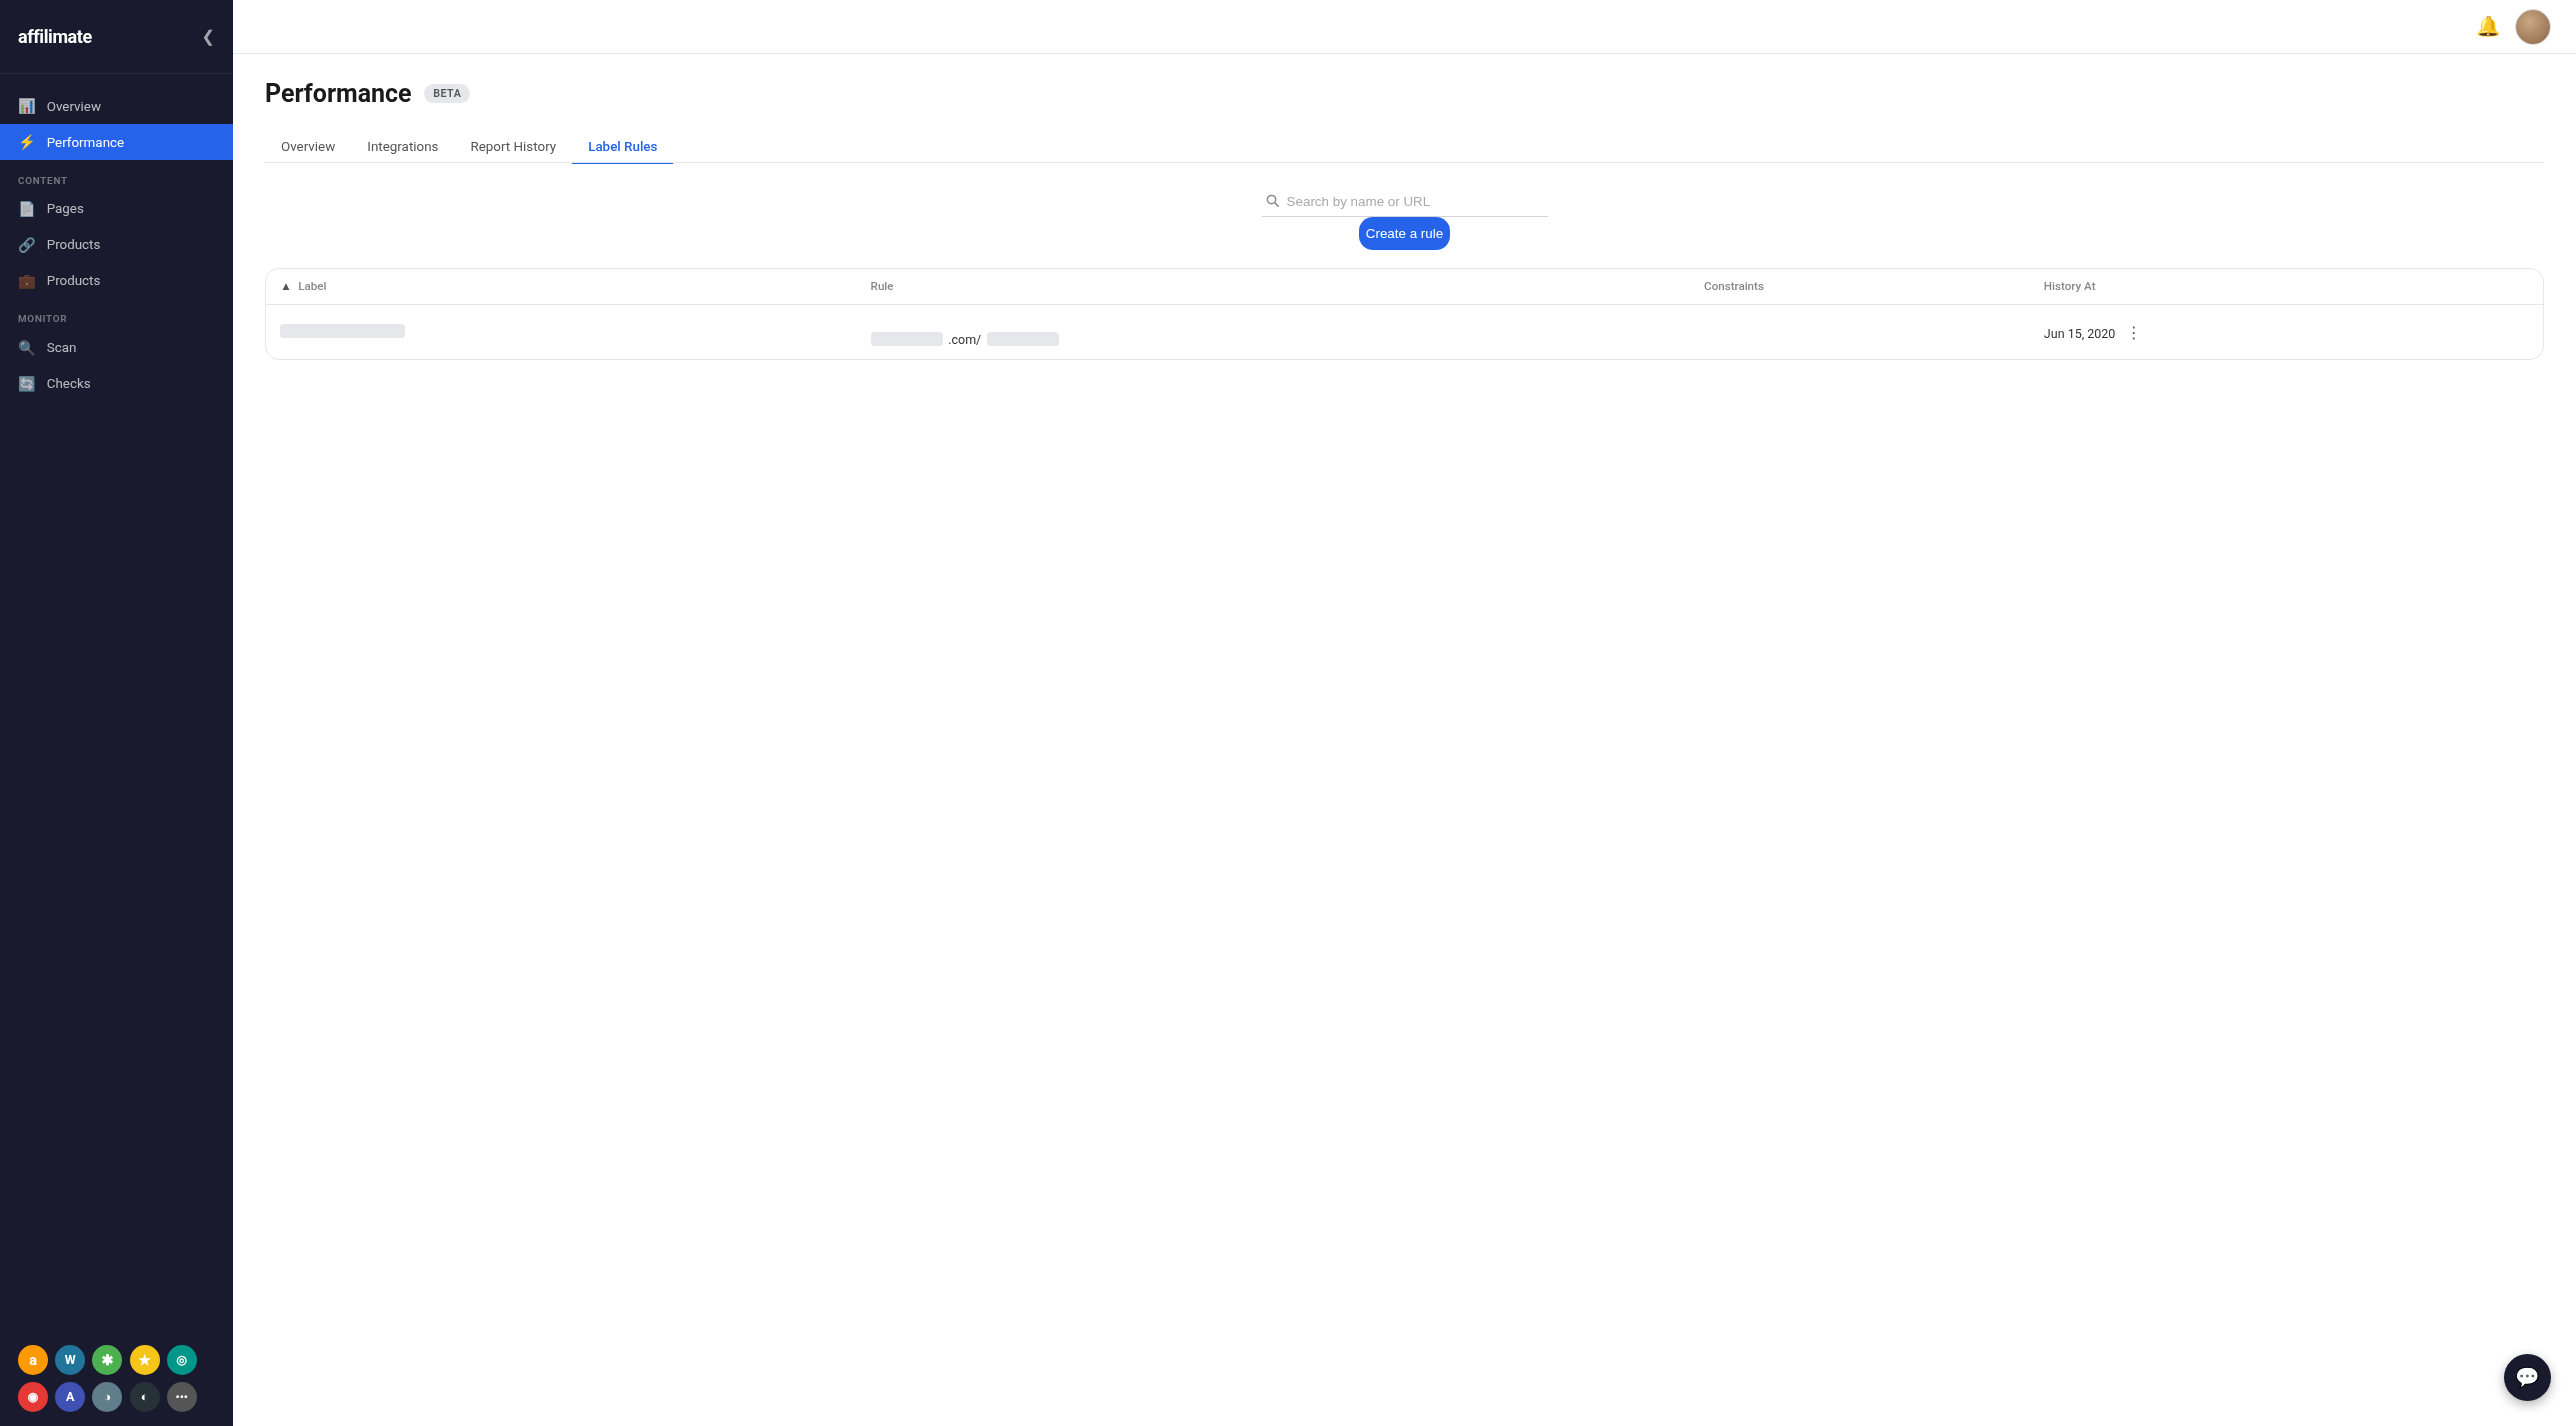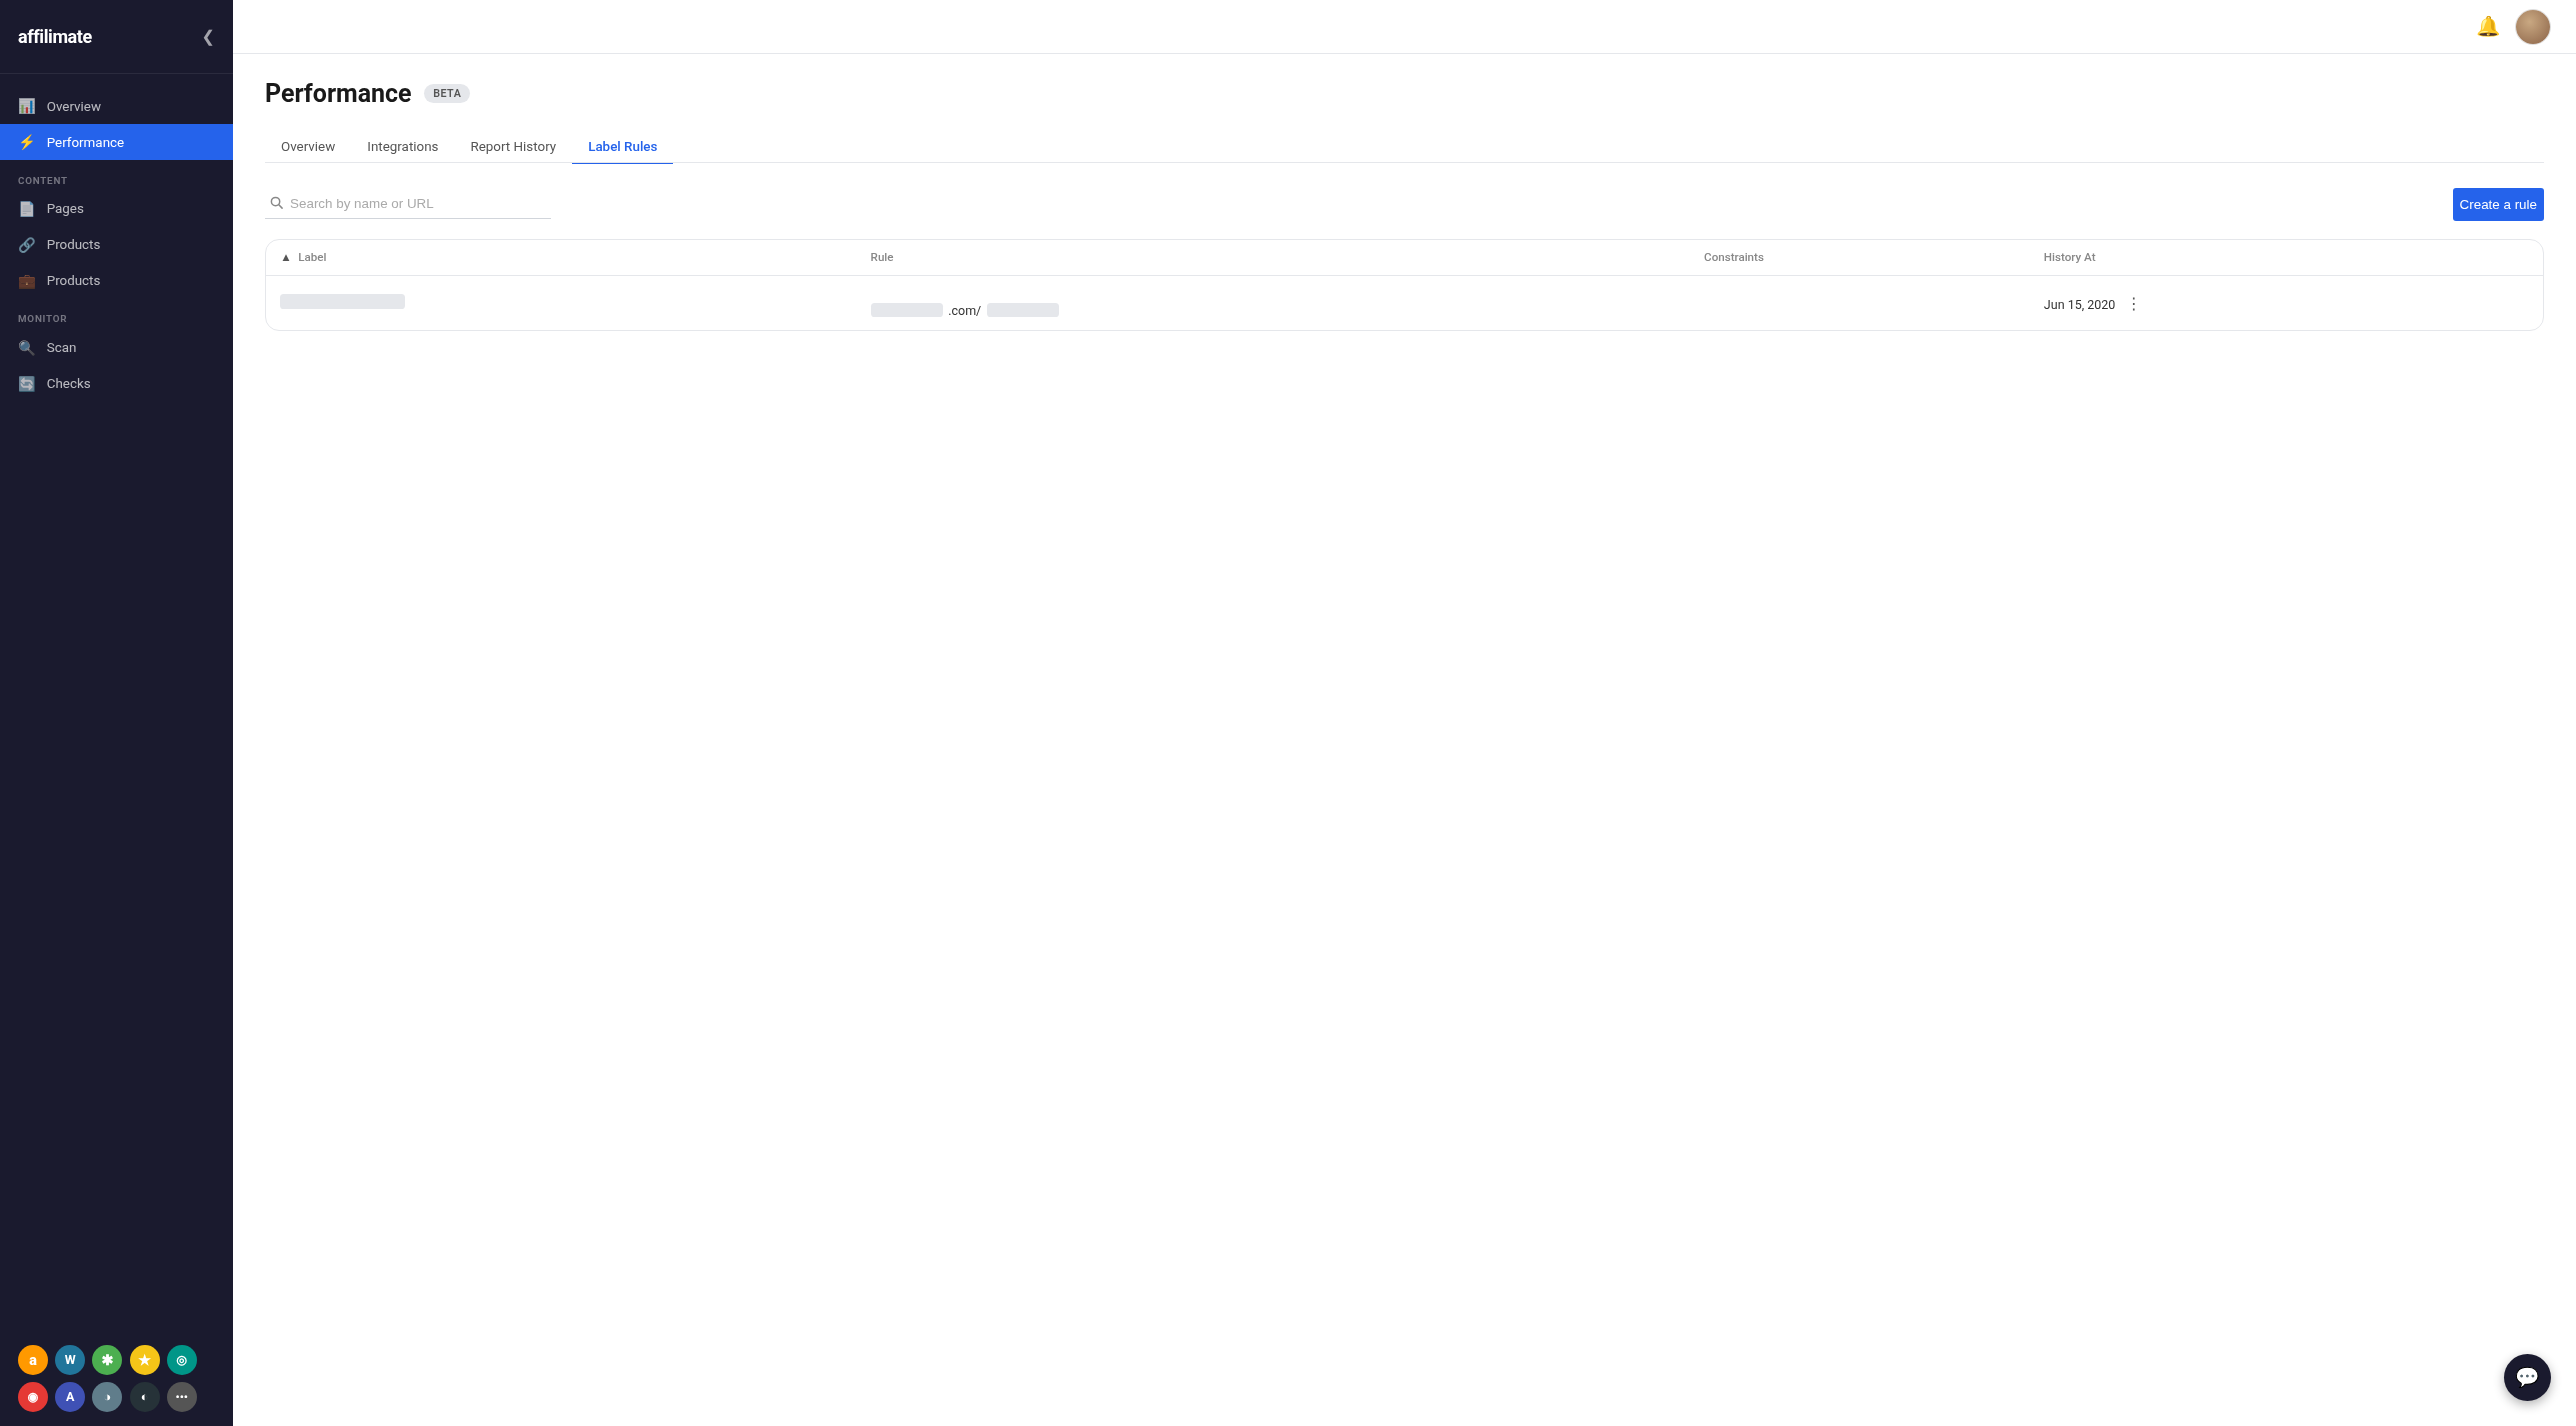--- a/index.html
+++ b/index.html
@@ -191,20 +191,21 @@
       border-bottom: 1.8px solid #2563eb;
       font-weight: 500;
     }
 
     
     .toolbar {
       display: flex;
       align-items: center;
       justify-content: space-between;
       margin-bottom: 18px;
+      flex-direction: column;
     }
     .search-wrapper {
       display: flex;
       align-items: center;
       gap: 7.2px;
       border-bottom: 1.8px solid #d1d5db;
       padding: 5.4px 3.6px;
       min-width: 286px;
     }
     .search-icon-svg {
@@ -218,21 +219,21 @@
       color: #333;
       background: transparent;
       width: 251px;
     }
     .search-input::placeholder { color: #aaa; }
     .create-btn {
       background: #2563eb;
       color: #fff;
       border: none;
       padding: 9px 7px;
-      border-radius: 3px;
+      border-radius: 14px;
       font-size: 13.4px;
       font-weight: 500;
       cursor: pointer;
     }
 
     
     .table-container {
       background: #fff;
       border: 0.9px solid #e5e7eb;
       border-radius: 14px;

